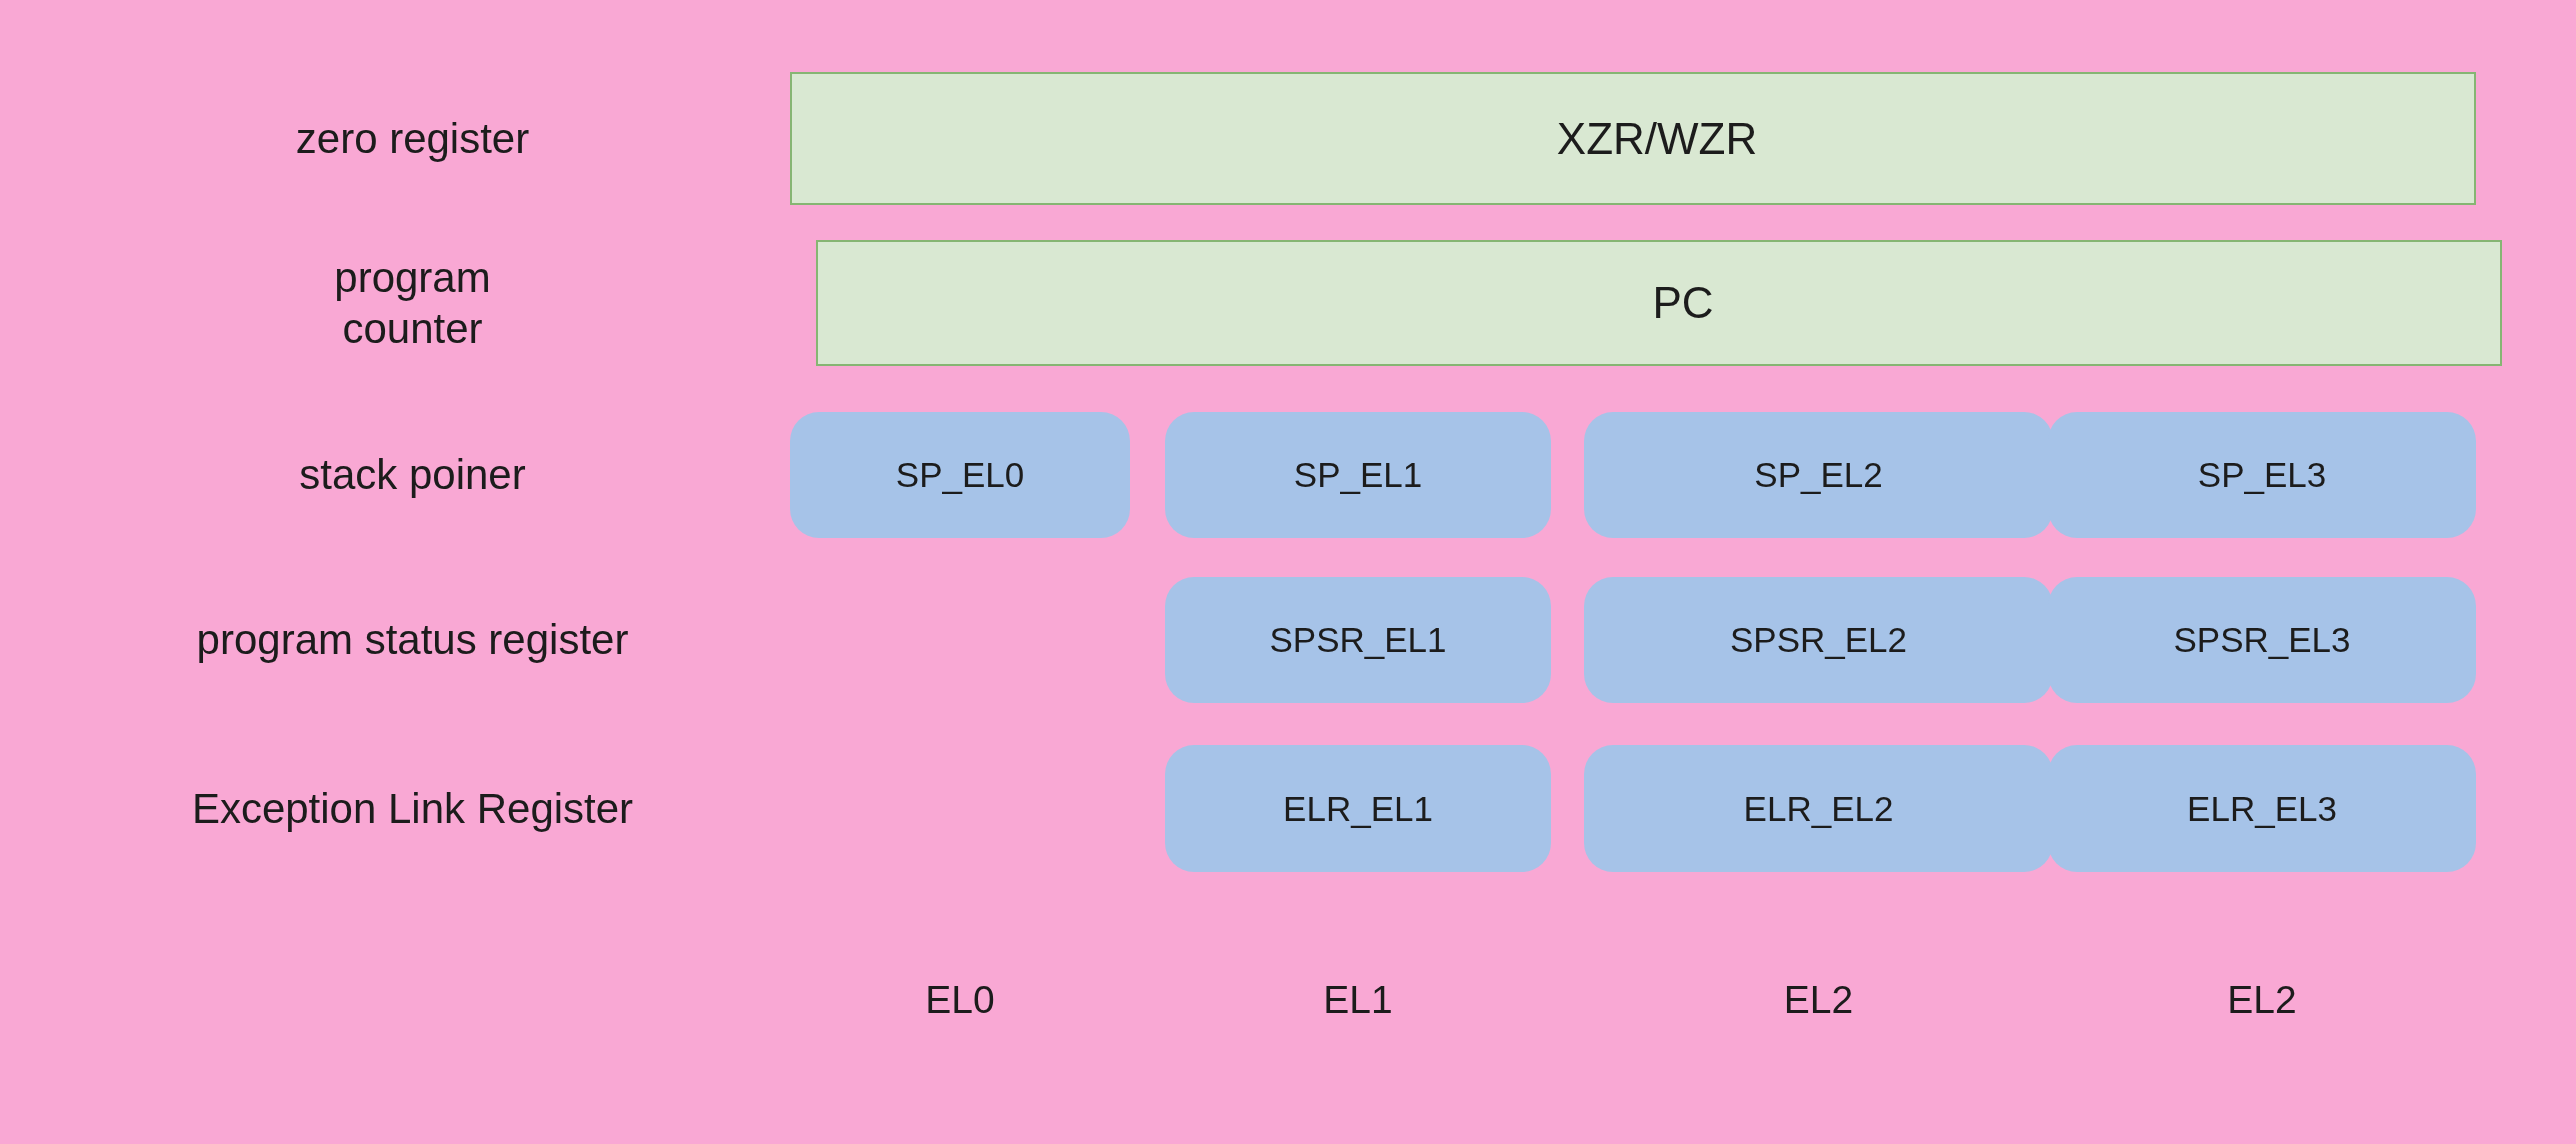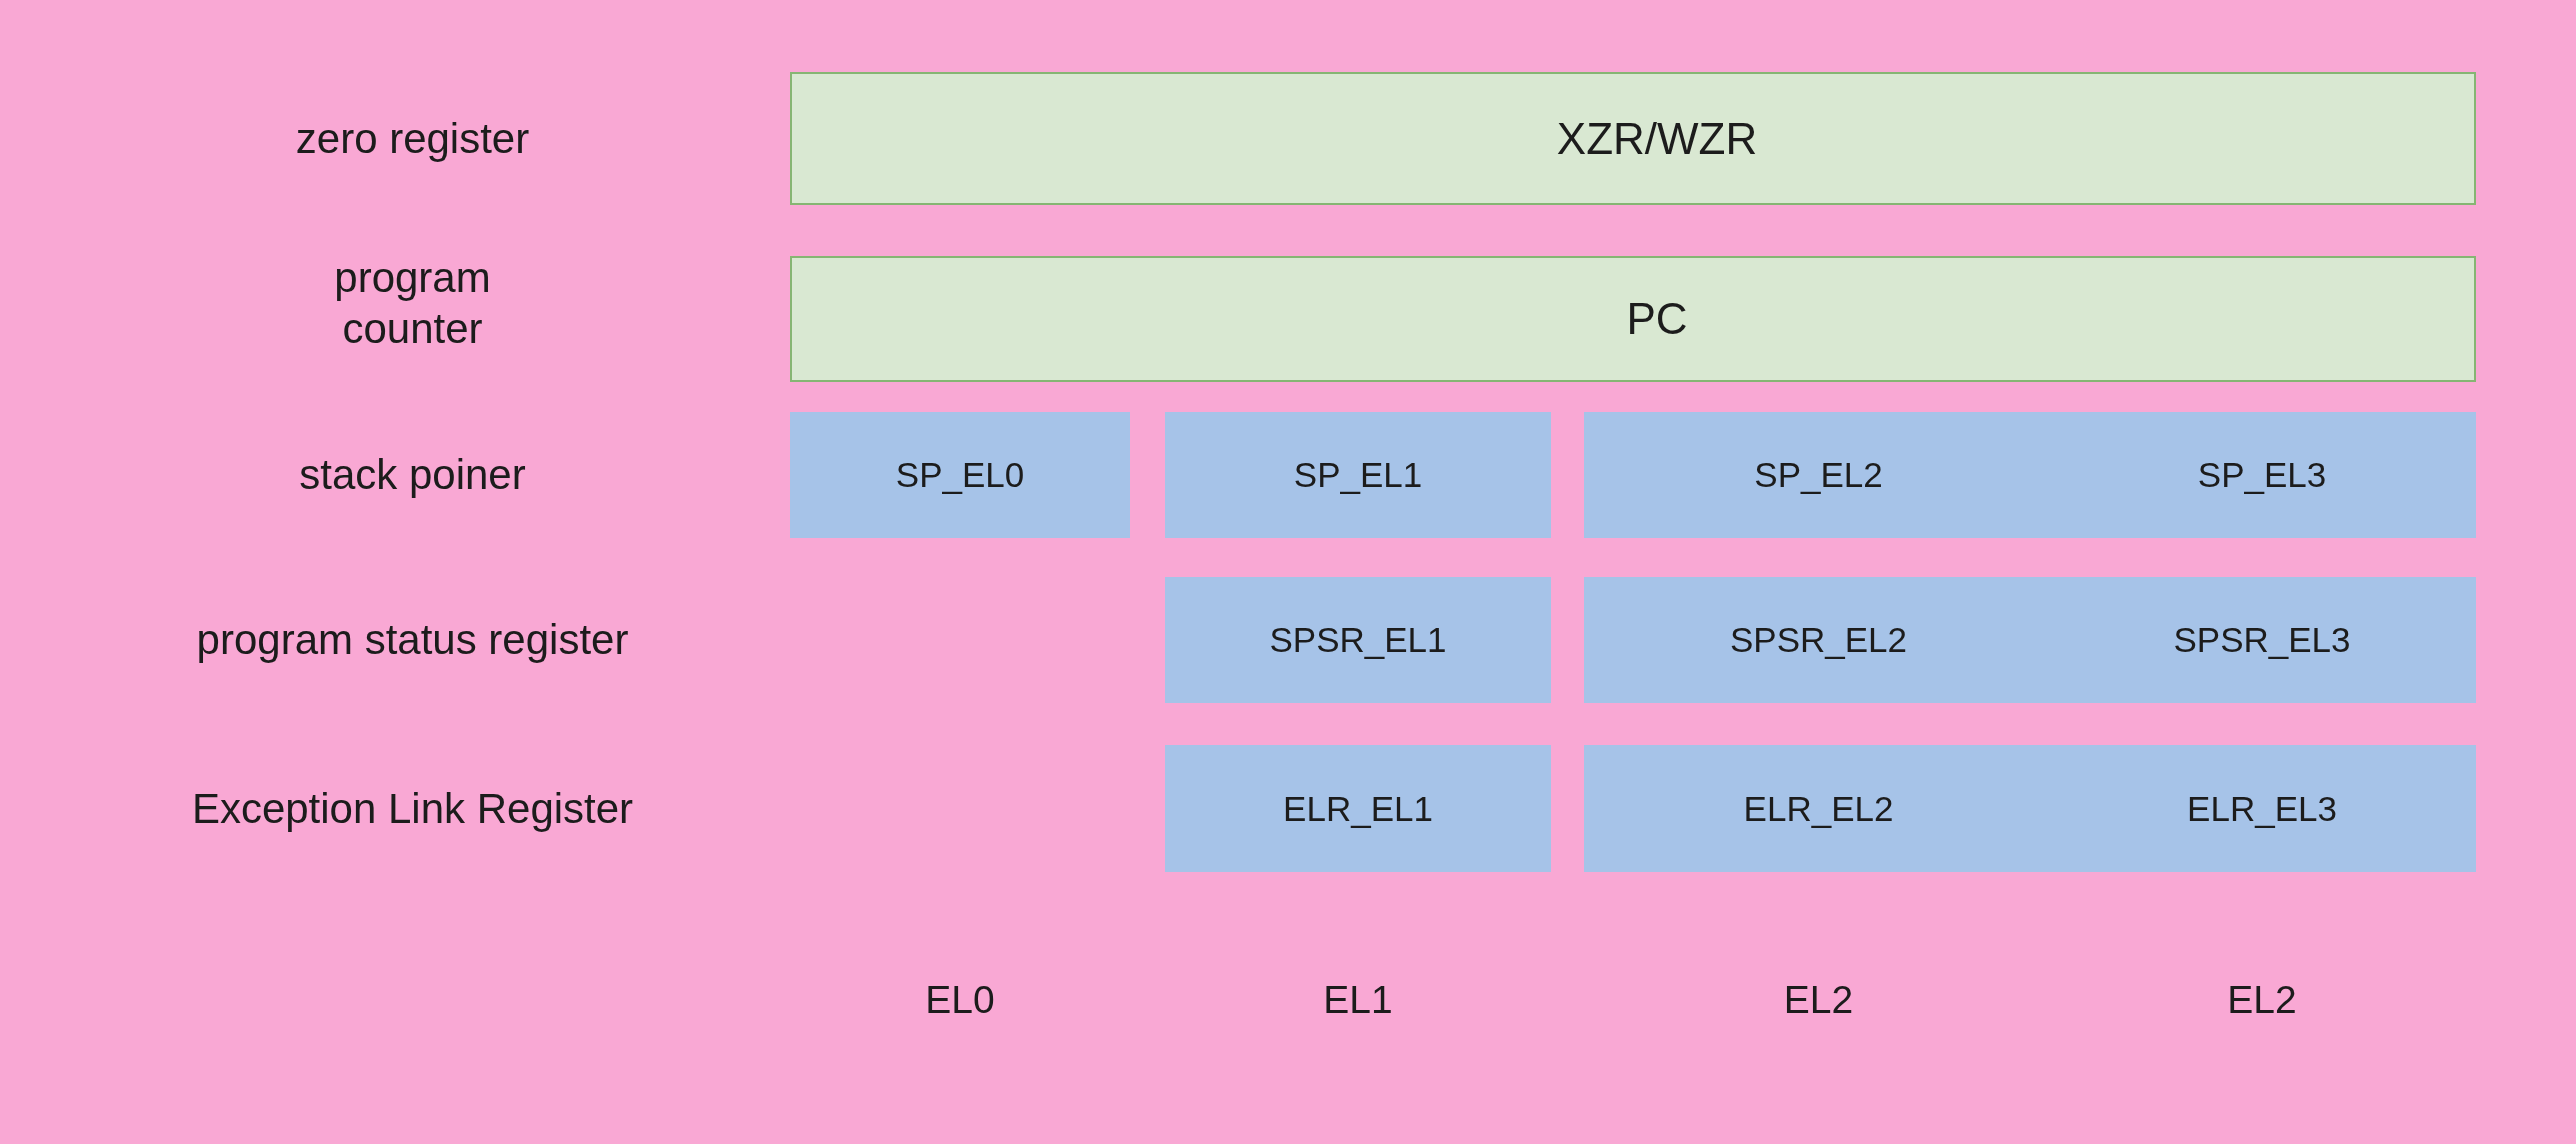--- a/index.html
+++ b/index.html
@@ -51,31 +51,32 @@
     border: 2.5px solid var(--green-border);
     box-sizing: border-box;
     display: flex;
     align-items: center;
     justify-content: center;
     font-size: 44px;
     color: var(--text);
     padding-left: 48px;
   }
   .g1 { top: 72px;  height: 133px; }
-  .g2 { top: 256px; height: 126px; }
+  .g2 { top: 240px; height: 126px; margin-left: 26px; }
 
   
   .bbox {
     position: absolute;
     background: var(--blue-fill);
     display: flex;
     align-items: center;
     justify-content: center;
     font-size: 35px;
     color: var(--text);
+    border-radius: 29px;
   }
   
   .c0 { left: 790px;  width: 340px; }
   .c1 { left: 1165px; width: 386px; }
   .c2 { left: 1584px; width: 469px; }
   .c3 { left: 2048px; width: 428px; }
   
   .r-sp   { top: 412px; height: 126px; }
   .r-spsr { top: 577px; height: 126px; }
   .r-elr  { top: 745px; height: 127px; }

